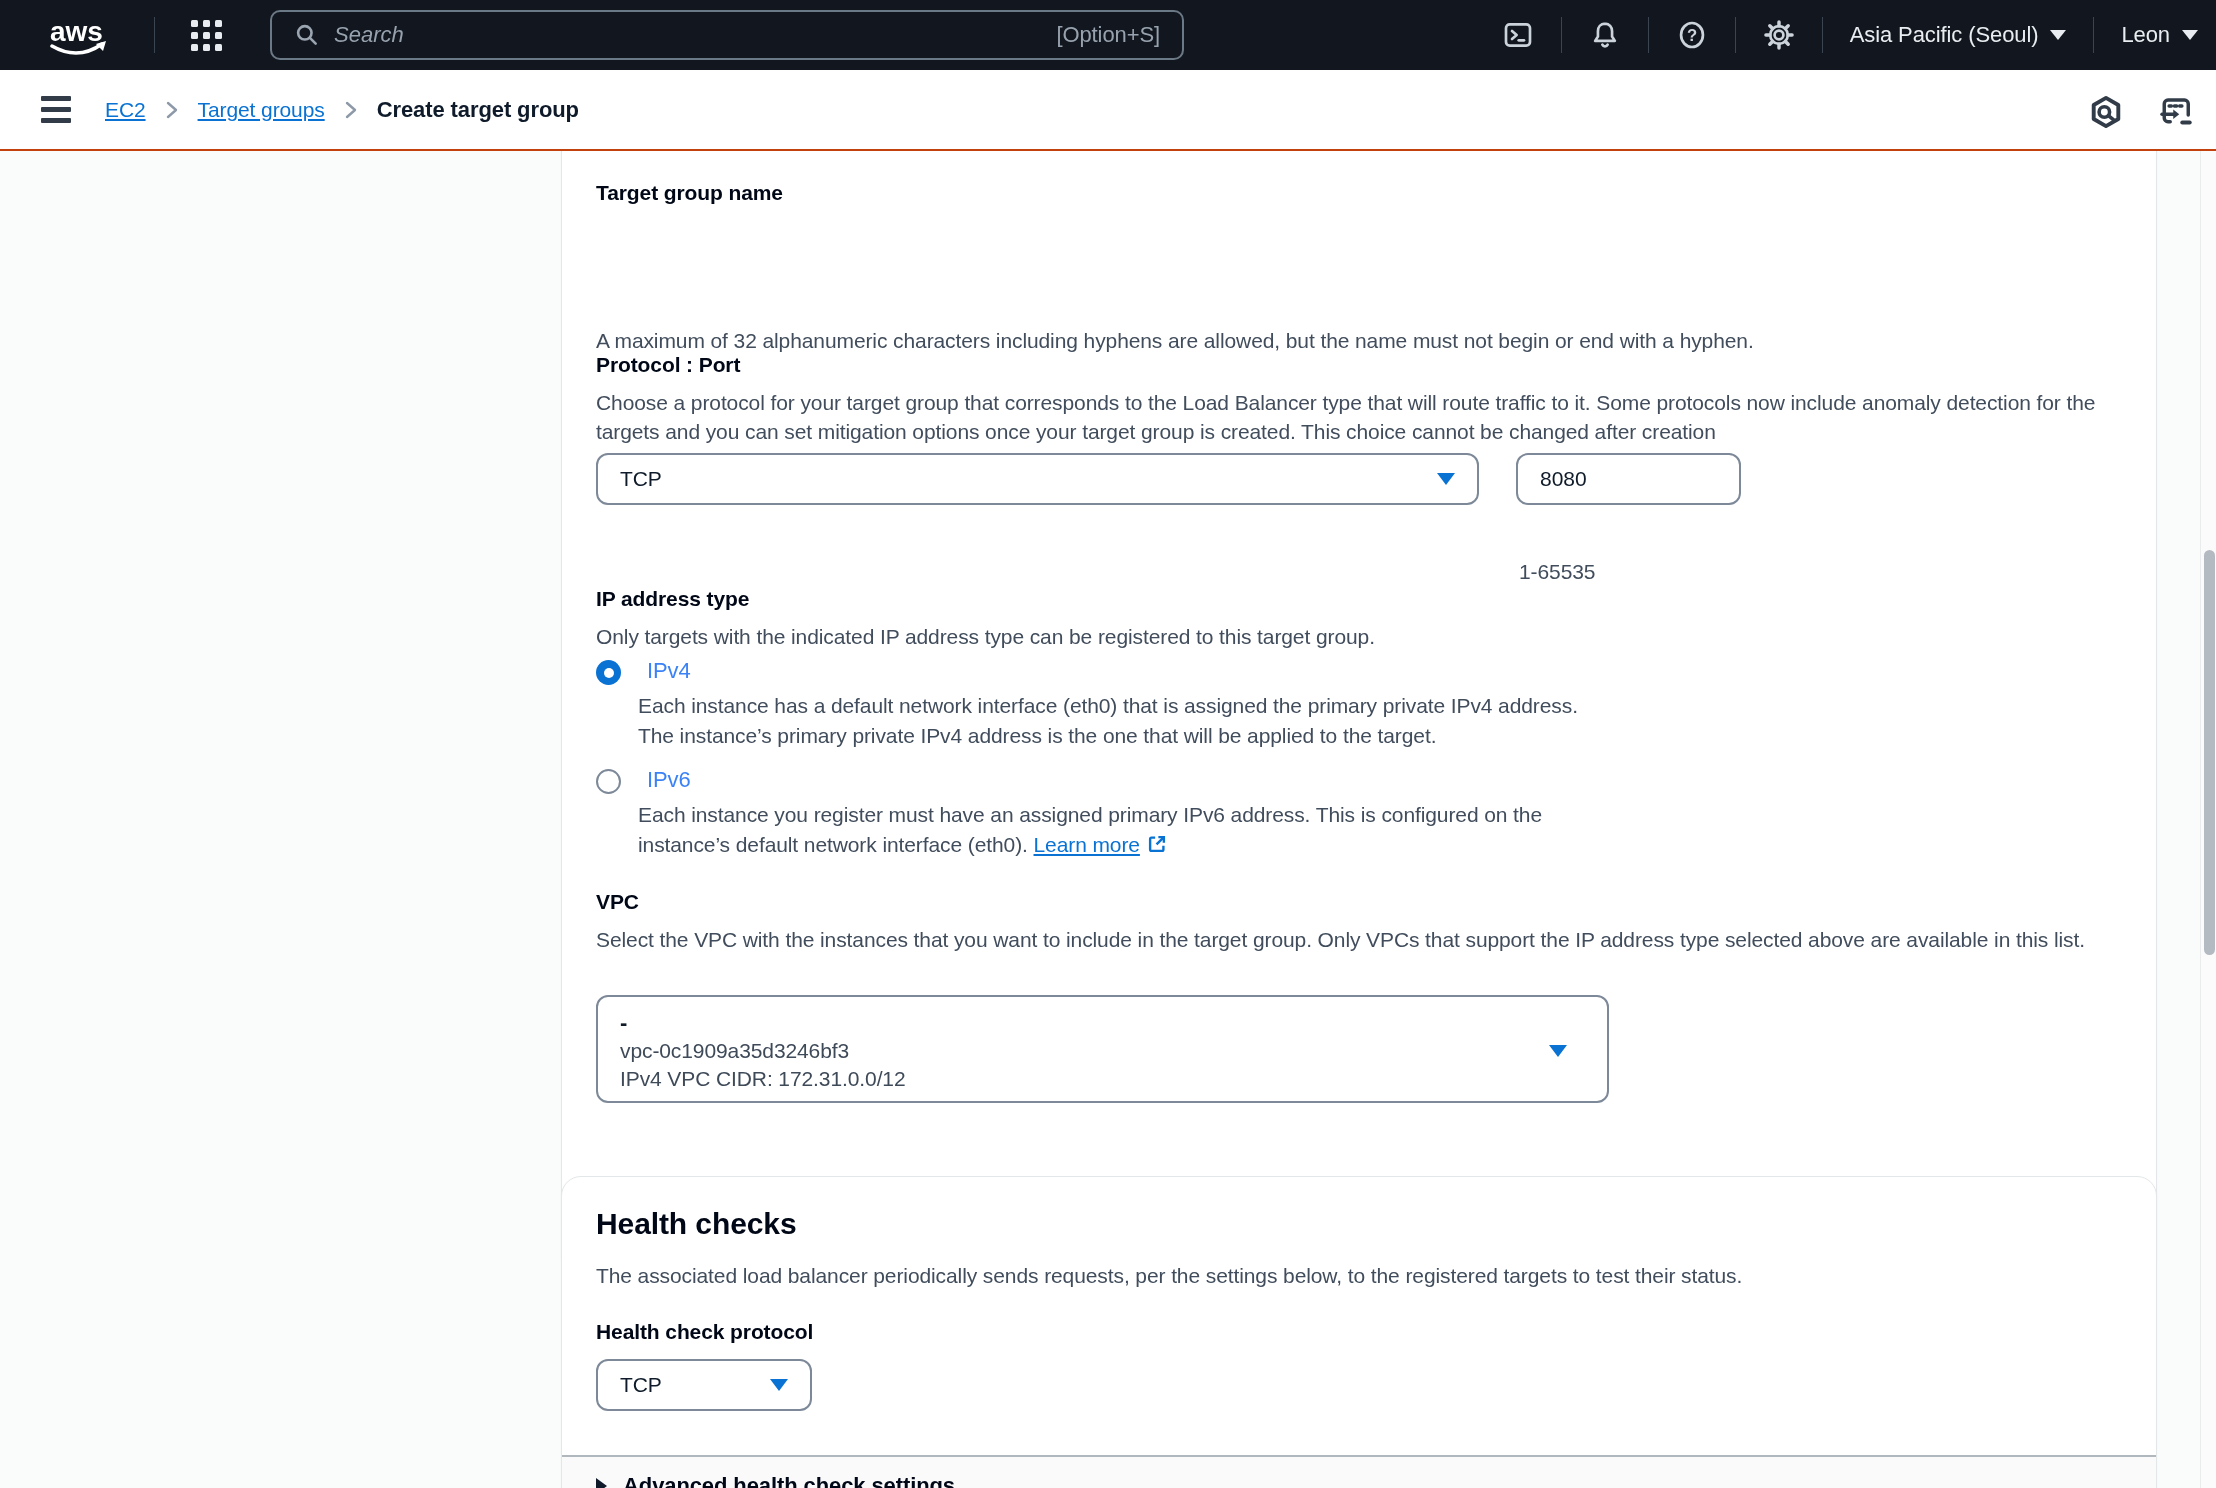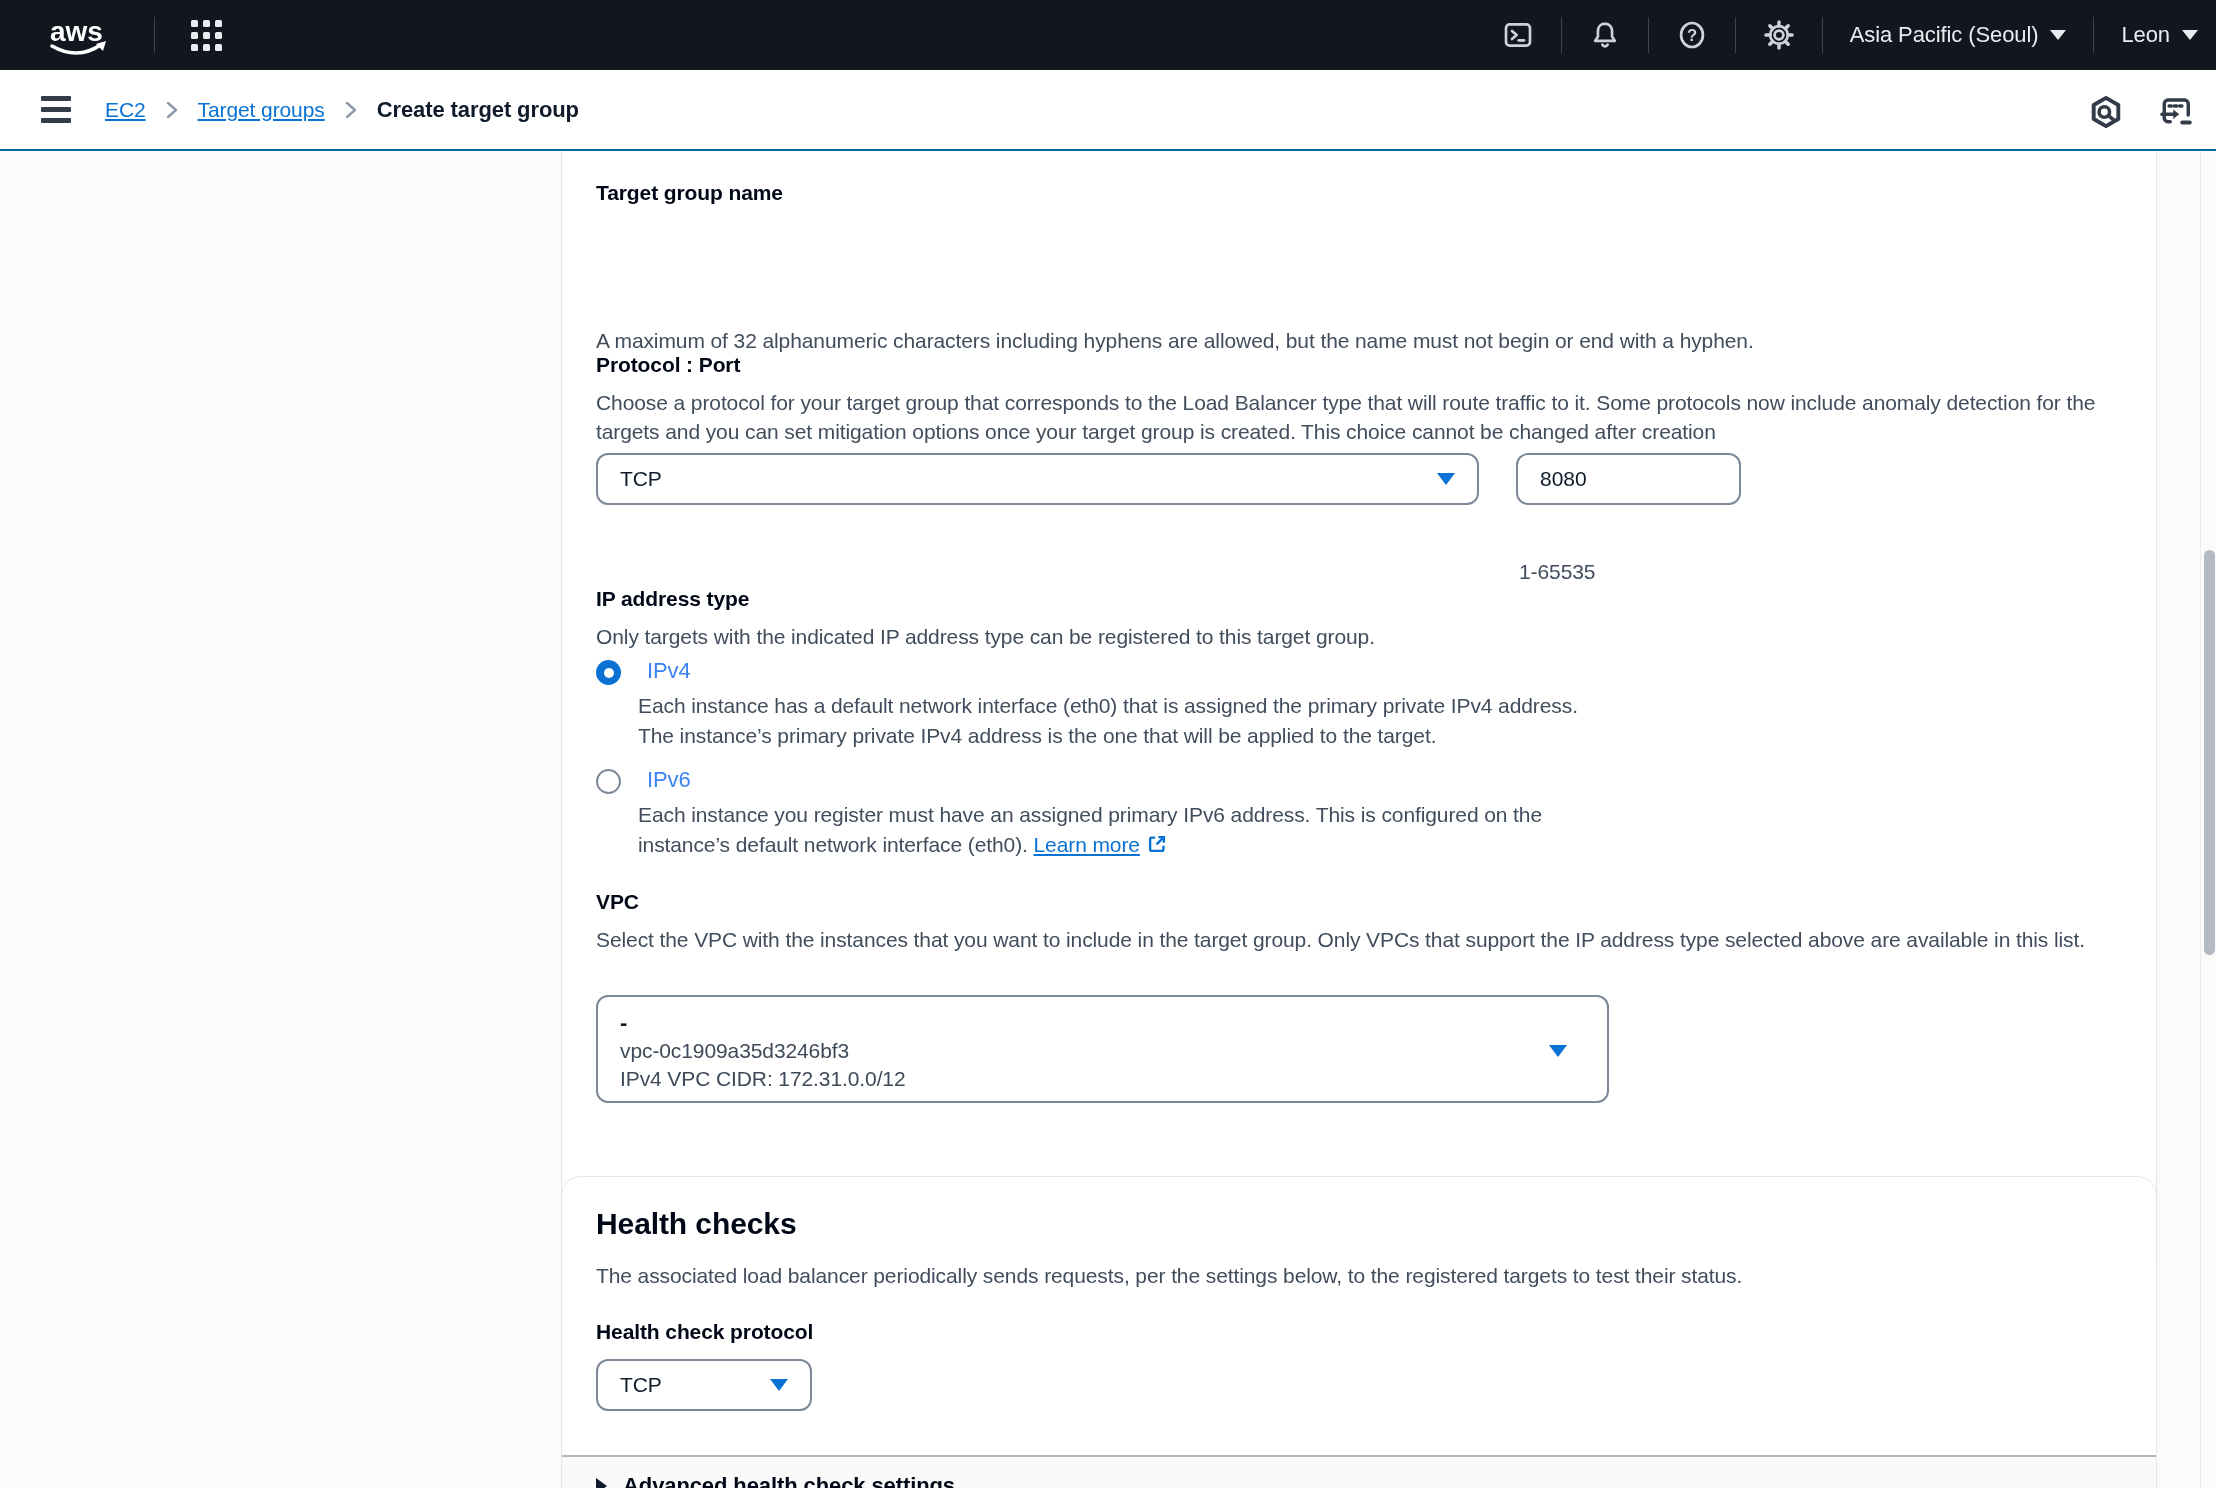--- a/index.html
+++ b/index.html
@@ -16,21 +16,21 @@
   .searchbox input { flex:1; background:transparent; border:none; outline:none; color:#aeb8c2; font-size:22px; font-style:italic; font-family:"Liberation Sans",sans-serif; margin-left:14px; }
   .searchbox input::placeholder { color:#97a2ae; font-style:italic; }
   .search-shortcut { color:#97a2ae; font-size:22px; }
   .nav-right { position:absolute; right:18px; top:0; height:70px; display:flex; align-items:center; gap:27px; }
   .nav-right .topnav-divider { position:static; }
   .nav-txt { color:#e9edf1; font-size:22px; display:flex; align-items:center; gap:12px; white-space:nowrap; }
   .caret-sm { width:0; height:0; border-left:8px solid transparent; border-right:8px solid transparent; border-top:10px solid #e9edf1; }
   .nav-ic { display:block; }
 
   
-  .crumbbar { position:absolute; left:0; top:70px; width:2216px; height:81px; background:#ffffff; border-bottom:2px solid #0369a1; z-index:25; }
+  .crumbbar { position:absolute; left:0; top:70px; width:2216px; height:81px; background:#ffffff; border-bottom:2px solid #c2410c; z-index:25; }
   .hamburger { position:absolute; left:41px; top:26px; width:30px; cursor:pointer; }
   .hamburger span { display:block; width:30px; height:4.5px; background:#323c49; border-radius:1px; margin-bottom:6.5px; }
   .crumbs { position:absolute; left:105px; top:0; height:79px; display:flex; align-items:center; gap:18px; }
   .crumb-link { color:#0972d3; font-size:21px; text-decoration:underline; cursor:pointer; }
   .crumb-sep svg { display:block; }
   .crumb-current { color:#0f1b2a; font-size:22px; font-weight:bold; }
   .crumb-act { position:absolute; top:24px; cursor:pointer; }
 
   
   .page { position:absolute; left:0; top:151px; width:2216px; height:1337px; background:#fafbfb; }
@@ -89,20 +89,28 @@
       <span></span>
       <span></span>
       <span></span>
       <span></span>
       <span></span>
       <span></span>
       <span></span>
       <span></span>
   </div>
 
+  <div class="searchbox">
+    <svg width="26" height="26" viewBox="0 0 24 24">
+      <circle cx="10" cy="10" r="6.2" stroke="#9aa5b1" stroke-width="2.4" fill="none"></circle>
+      <line x1="14.7" y1="14.7" x2="20" y2="20" stroke="#9aa5b1" stroke-width="2.4" stroke-linecap="round"></line>
+    </svg>
+    <input type="text" placeholder="Search" style="">
+    <span class="search-shortcut">[Option+S]</span>
+  </div>
 
   <div class="nav-right">
     <svg class="nav-ic" width="32" height="32" viewBox="0 0 24 24">
       <rect x="3" y="4" width="18" height="16" rx="2.8" stroke="#ccd3da" stroke-width="2" fill="none"></rect>
       <polyline points="7.5,9 11,12 7.5,15" stroke="#ccd3da" stroke-width="2" fill="none" stroke-linecap="round" stroke-linejoin="round"></polyline>
       <line x1="12.5" y1="16" x2="16.5" y2="16" stroke="#ccd3da" stroke-width="2" stroke-linecap="round"></line>
     </svg>
     <div class="topnav-divider"></div>
     <svg class="nav-ic" width="32" height="32" viewBox="0 0 24 24">
       <path d="M12 3.5c-3.3 0-5.3 2.4-5.3 5.6v4.1L4.6 16.4h14.8l-2.1-3.2V9.1C17.3 5.9 15.3 3.5 12 3.5Z" stroke="#ccd3da" stroke-width="2" fill="none" stroke-linejoin="round"></path>

